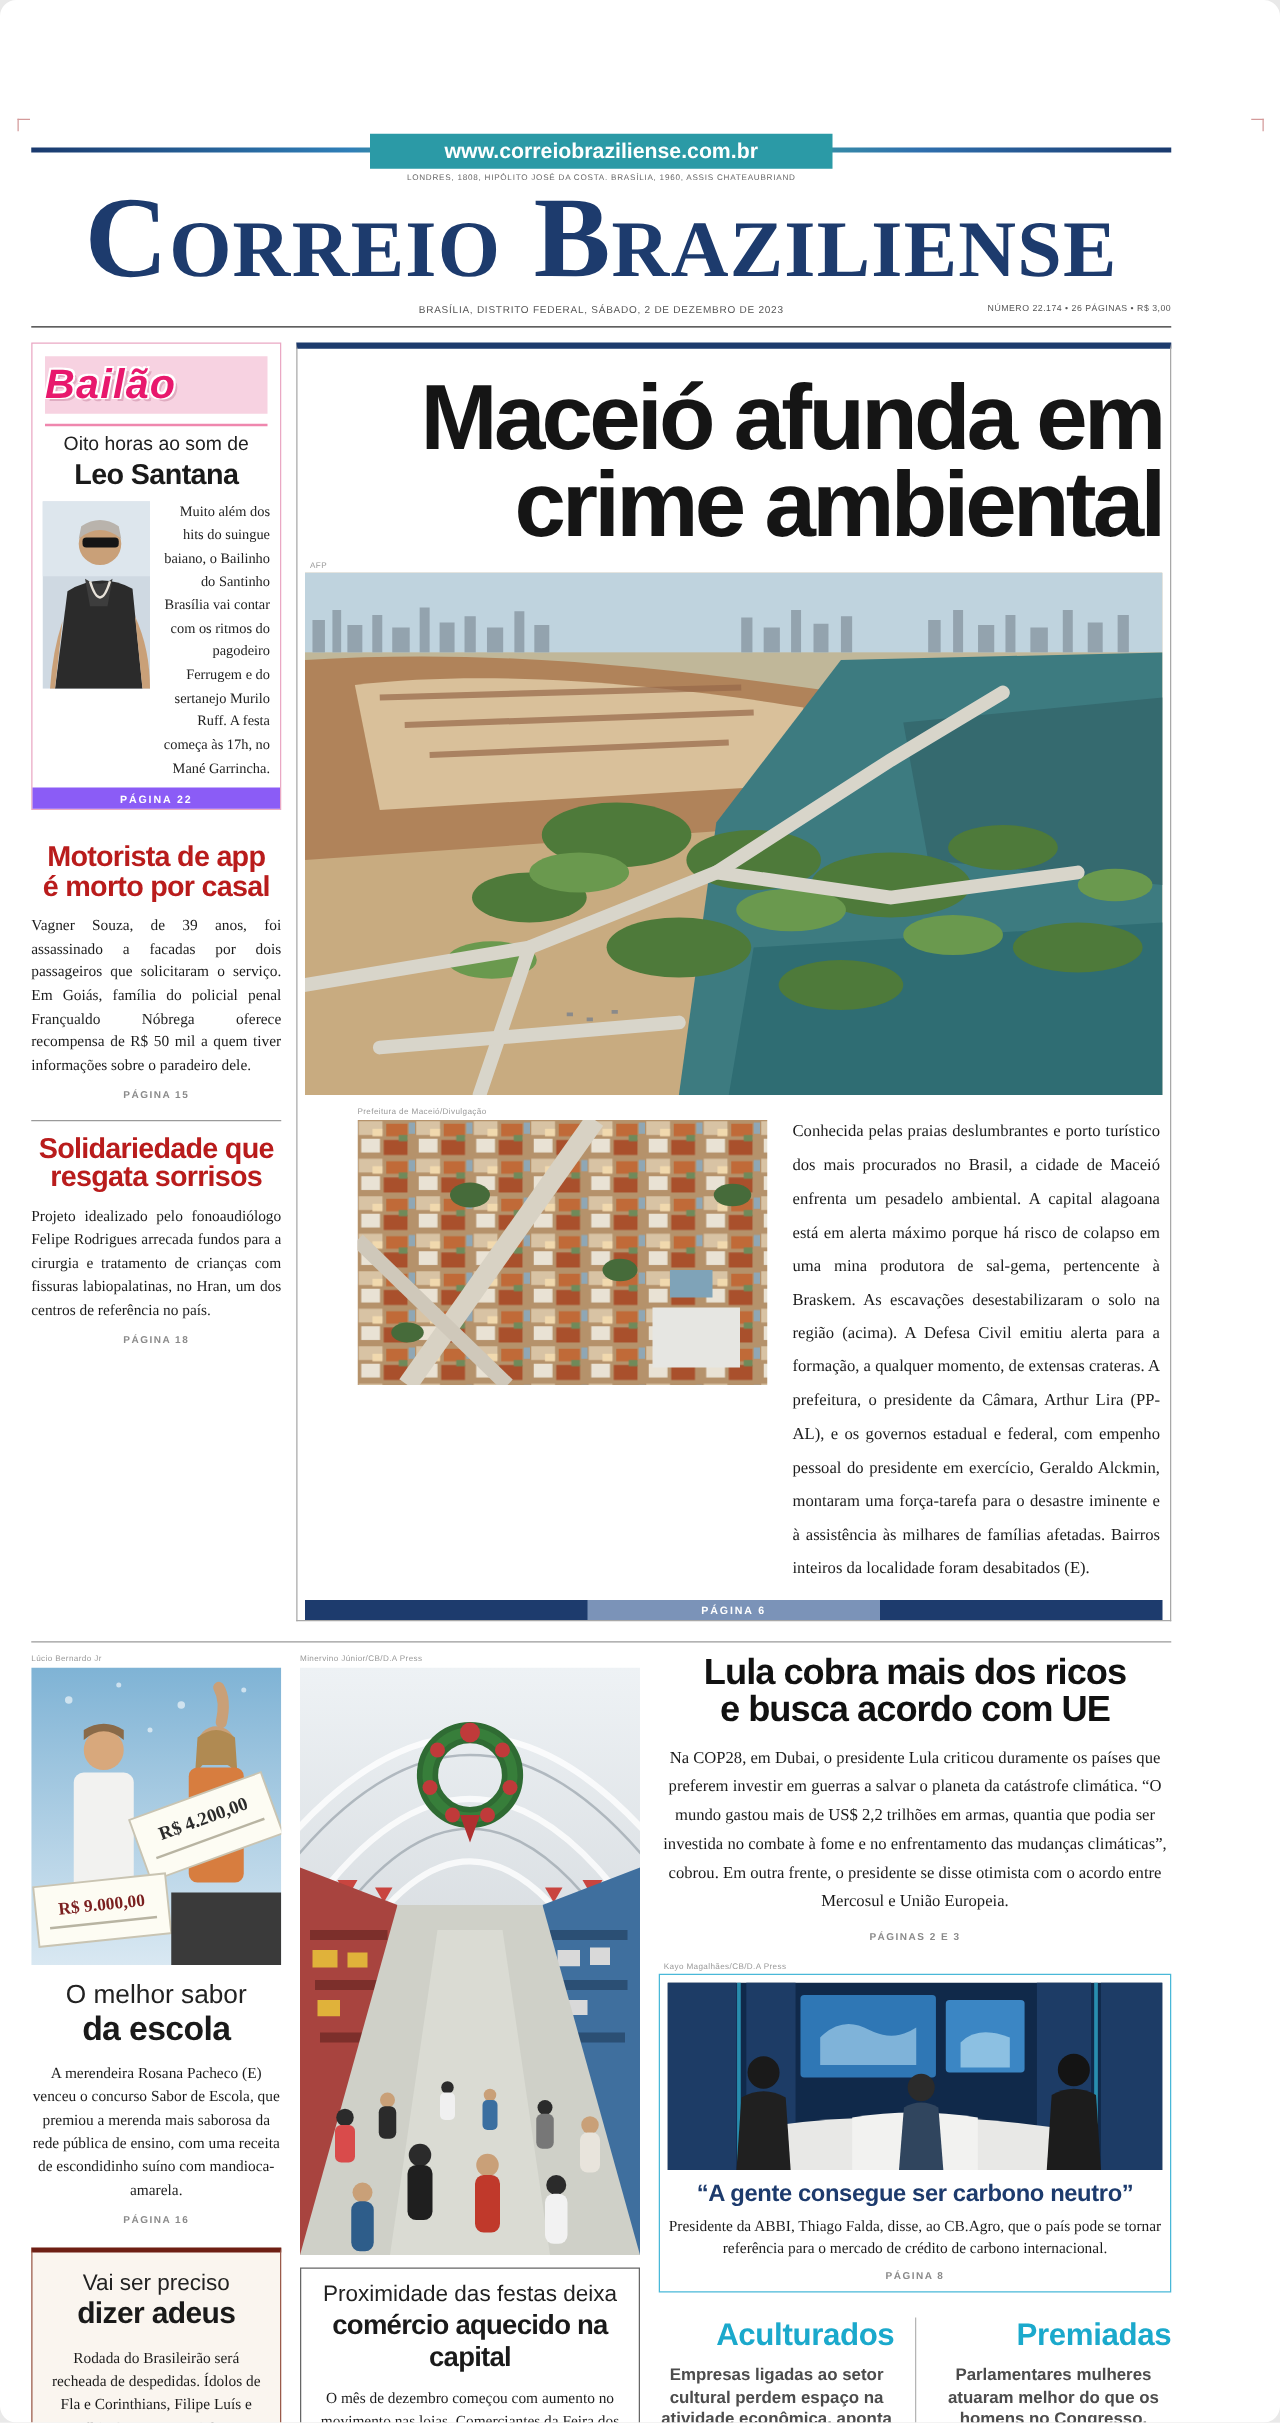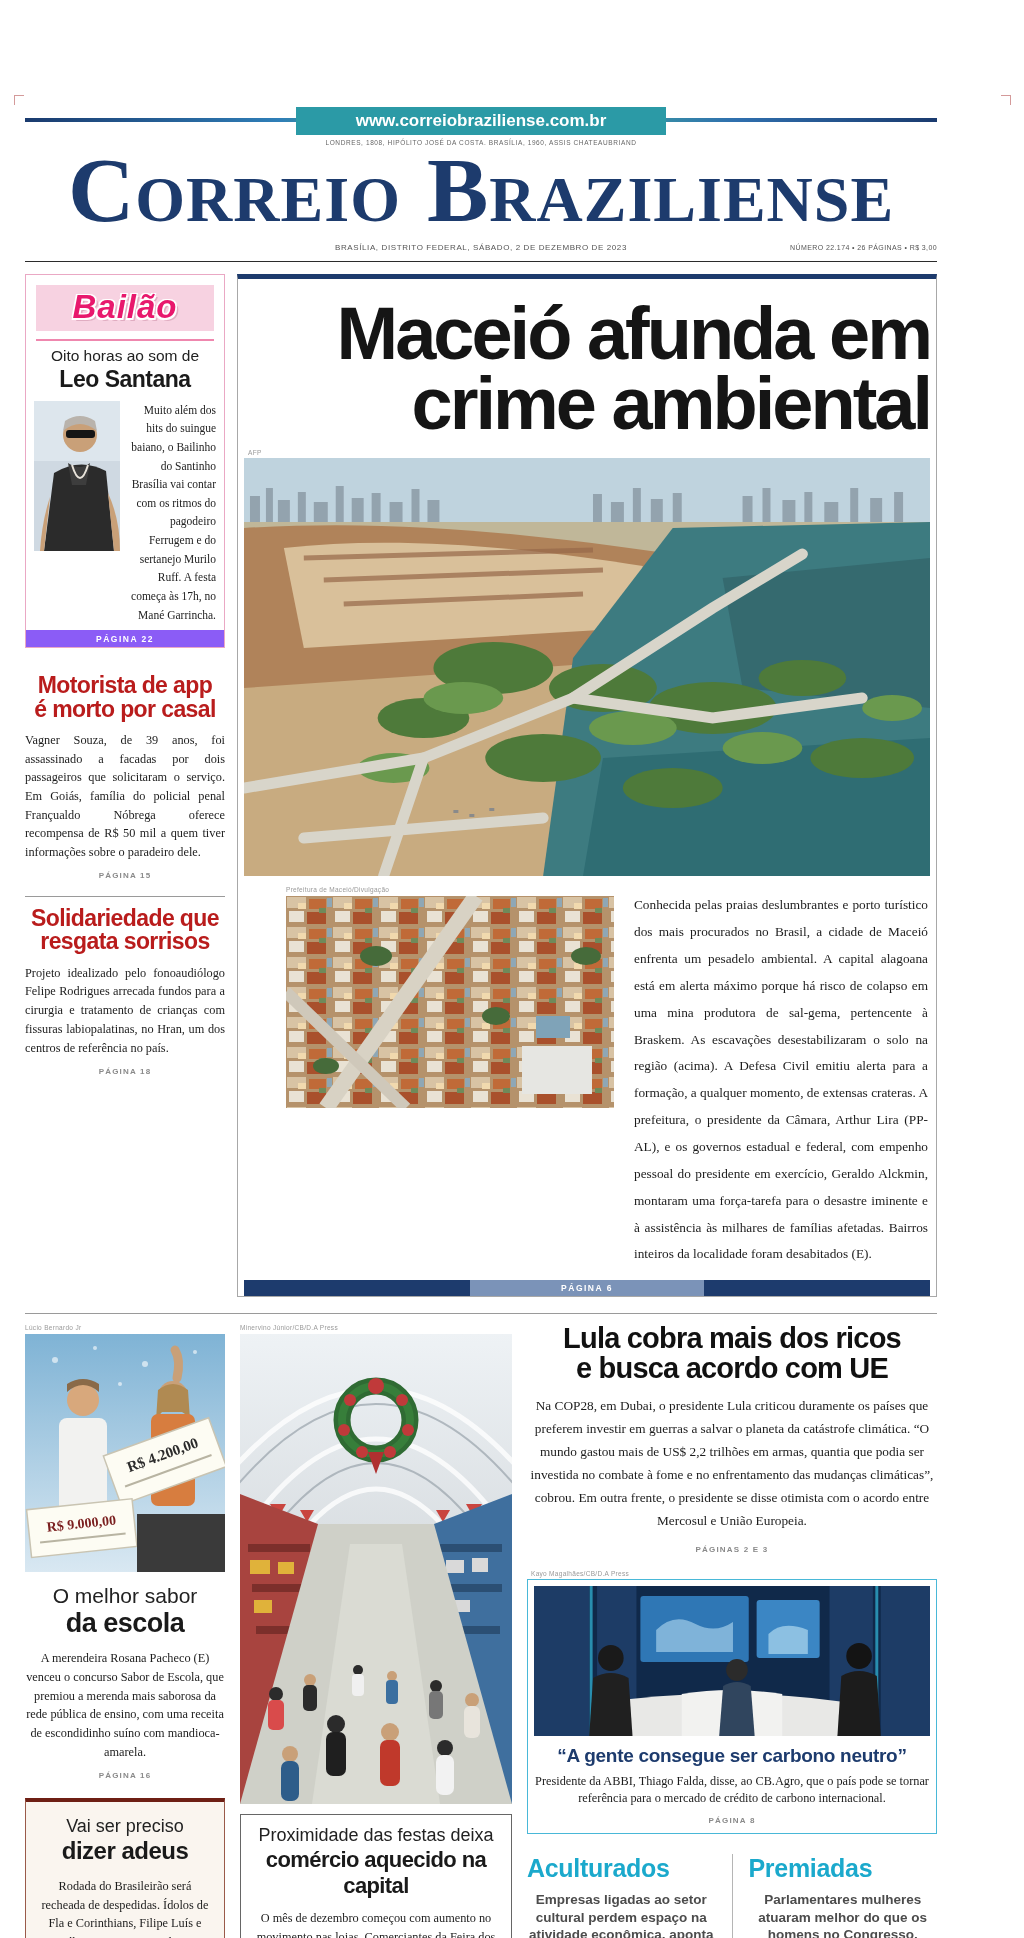--- a/index.html
+++ b/index.html
@@ -1,17 +1,17 @@
 <!DOCTYPE html>
 <html><head>
 <meta charset="utf-8">
 <style>
   html,body{margin:0;padding:0;background:#e9e9e9;}
   .page{width:1024px;height:1938px;margin:0 auto;background:#fff;position:relative;overflow:hidden;
-        font-family:"Liberation Sans","DejaVu Sans",sans-serif;color:#1a1a1a;}
+        font-family:"Liberation Sans","DejaVu Sans",sans-serif;color:#1a1a1a;border-radius:13px;}
   .content{position:absolute;left:25px;top:0;width:912px;}
   .crop-mark{position:absolute;width:9px;height:9px;}
   .crop-tl{left:14px;top:95px;border-left:1px solid #d49a9a;border-top:1px solid #d49a9a;}
   .crop-tr{left:1001px;top:95px;border-right:1px solid #d49a9a;border-top:1px solid #d49a9a;}
 
   
   .header{margin-top:118px;position:relative;}
   .rule-gradient{height:4px;background:linear-gradient(90deg,#1a3a6e 0%,#2f7fb8 28%,#59b44a 42%,#d9e54a 50%,#3fae9e 60%,#2f6fae 78%,#1a3a6e 100%);}
   .url-box{width:370px;margin:-15px auto 0;background:#2b9aa6;color:#fff;text-align:center;
            font-weight:bold;font-size:17px;padding:4px 0;position:relative;}
@@ -29,21 +29,21 @@
   .ptag{font-weight:bold;font-size:8px;color:#8a8a8a;letter-spacing:1.2px;text-align:center;}
   .credit{font-size:6.5px;color:#999;letter-spacing:.3px;}
   .serif{font-family:"Liberation Serif","DejaVu Serif",serif;}
   .section-rule{border-top:1px solid #9a9a9a;margin:16px 0 10px;}
 
   
   .grid-top{display:grid;grid-template-columns:200px 1fr;gap:12px;margin-top:12px;}
 
   
   .bailao-box{border:1.5px solid #eaa8c4;background:#fff;}
-  .bailao-strip{margin:10px 10px 0;background:#f7d2e1;text-align:center;padding:3px 0 5px;}
+  .bailao-strip{margin:10px 10px 0;background:#f7d2e1;padding:3px 0 5px;}
   .bailao-logo{font-style:italic;font-weight:bold;font-size:33px;color:#e8186d;letter-spacing:1px;
                text-shadow:1.5px 1.5px 0 #fff,-1.5px -1.5px 0 #fff,1.5px -1.5px 0 #fff,-1.5px 1.5px 0 #fff,3px 3px 0 rgba(120,0,50,.18);}
   .bailao-rule{border-top:2px solid #ef87ae;margin:8px 10px 6px;}
   .bailao-kicker{text-align:center;font-size:15.5px;color:#222;margin-top:4px;}
   .bailao-title{text-align:center;font-size:23px;font-weight:bold;letter-spacing:-.5px;margin-top:1px;}
   .bailao-body{display:flex;gap:7px;padding:8px 8px 0 8px;}
   .photo-singer{width:86px;height:150px;flex:none;}
   .bailao-text{flex:1;font-family:"Liberation Serif","DejaVu Serif",serif;font-size:11.5px;line-height:1.62;text-align:right;color:#222;}
   .bailao-bar{margin-top:6px;height:17px;background:#8b5cf6;color:#fff;font-size:8.5px;font-weight:bold;
               letter-spacing:1.5px;display:flex;align-items:center;justify-content:center;}
@@ -87,21 +87,21 @@
   .lula-pages{margin-top:12px;}
   .lula-credit{margin:16px 0 2px 4px;}
   .cyan-box{border:1.5px solid #49b8d8;padding:6px 6px 8px;}
   .photo-tv{width:100%;height:150px;display:block;}
   .quote{font-size:19px;font-weight:bold;color:#1d3b6d;text-align:center;margin-top:9px;letter-spacing:-.3px;}
   .quote-body{font-family:"Liberation Serif","DejaVu Serif",serif;font-size:12.3px;line-height:1.45;text-align:center;margin-top:6px;color:#1c1c1c;}
   .teasers{display:flex;margin-top:20px;}
   .teaser{width:50%;}
   .teaser-left{border-right:1px solid #b5b5b5;padding-right:16px;}
   .teaser-right{padding-left:16px;}
-  .teaser-title{font-size:25px;font-weight:bold;color:#1ba9cc;text-align:left;letter-spacing:-.3px;}
+  .teaser-title{font-size:25px;font-weight:bold;color:#1ba9cc;text-align:right;letter-spacing:-.3px;}
   .teaser-body{font-size:13.5px;font-weight:bold;color:#4c4c4c;text-align:center;line-height:1.3;margin-top:8px;}
 </style>
 </head>
 <body>
 
 <div class="page">
   <div class="crop-mark crop-tl"></div>
   <div class="crop-mark crop-tr"></div>
 
   <div class="content">

